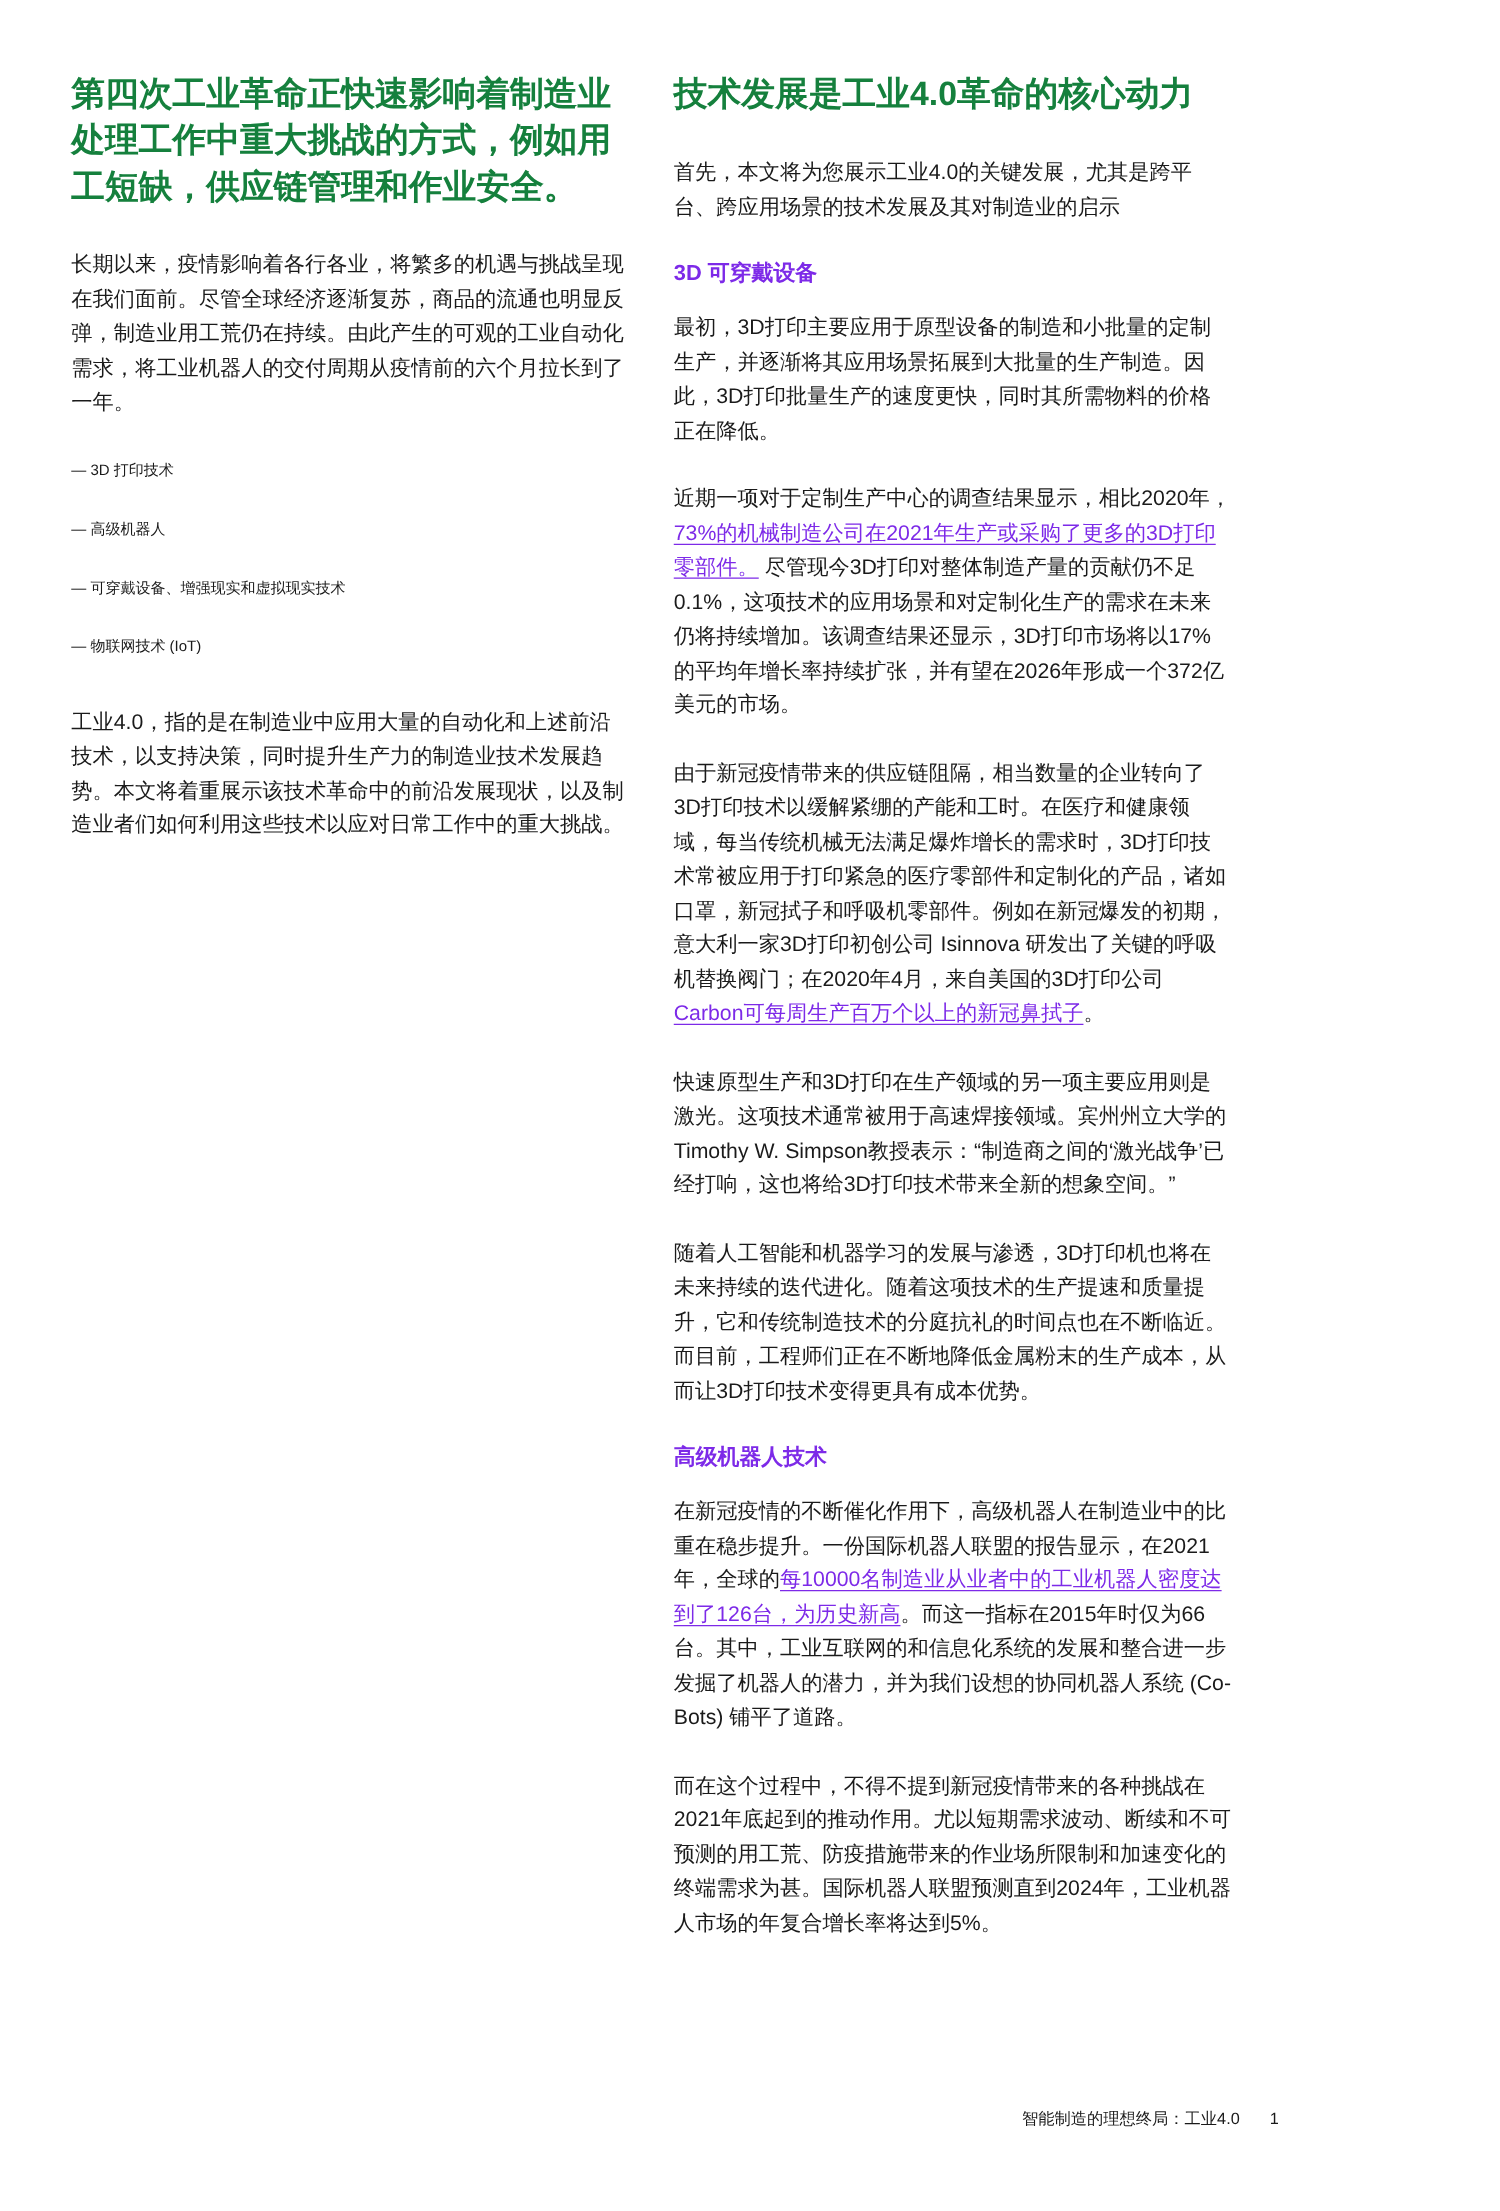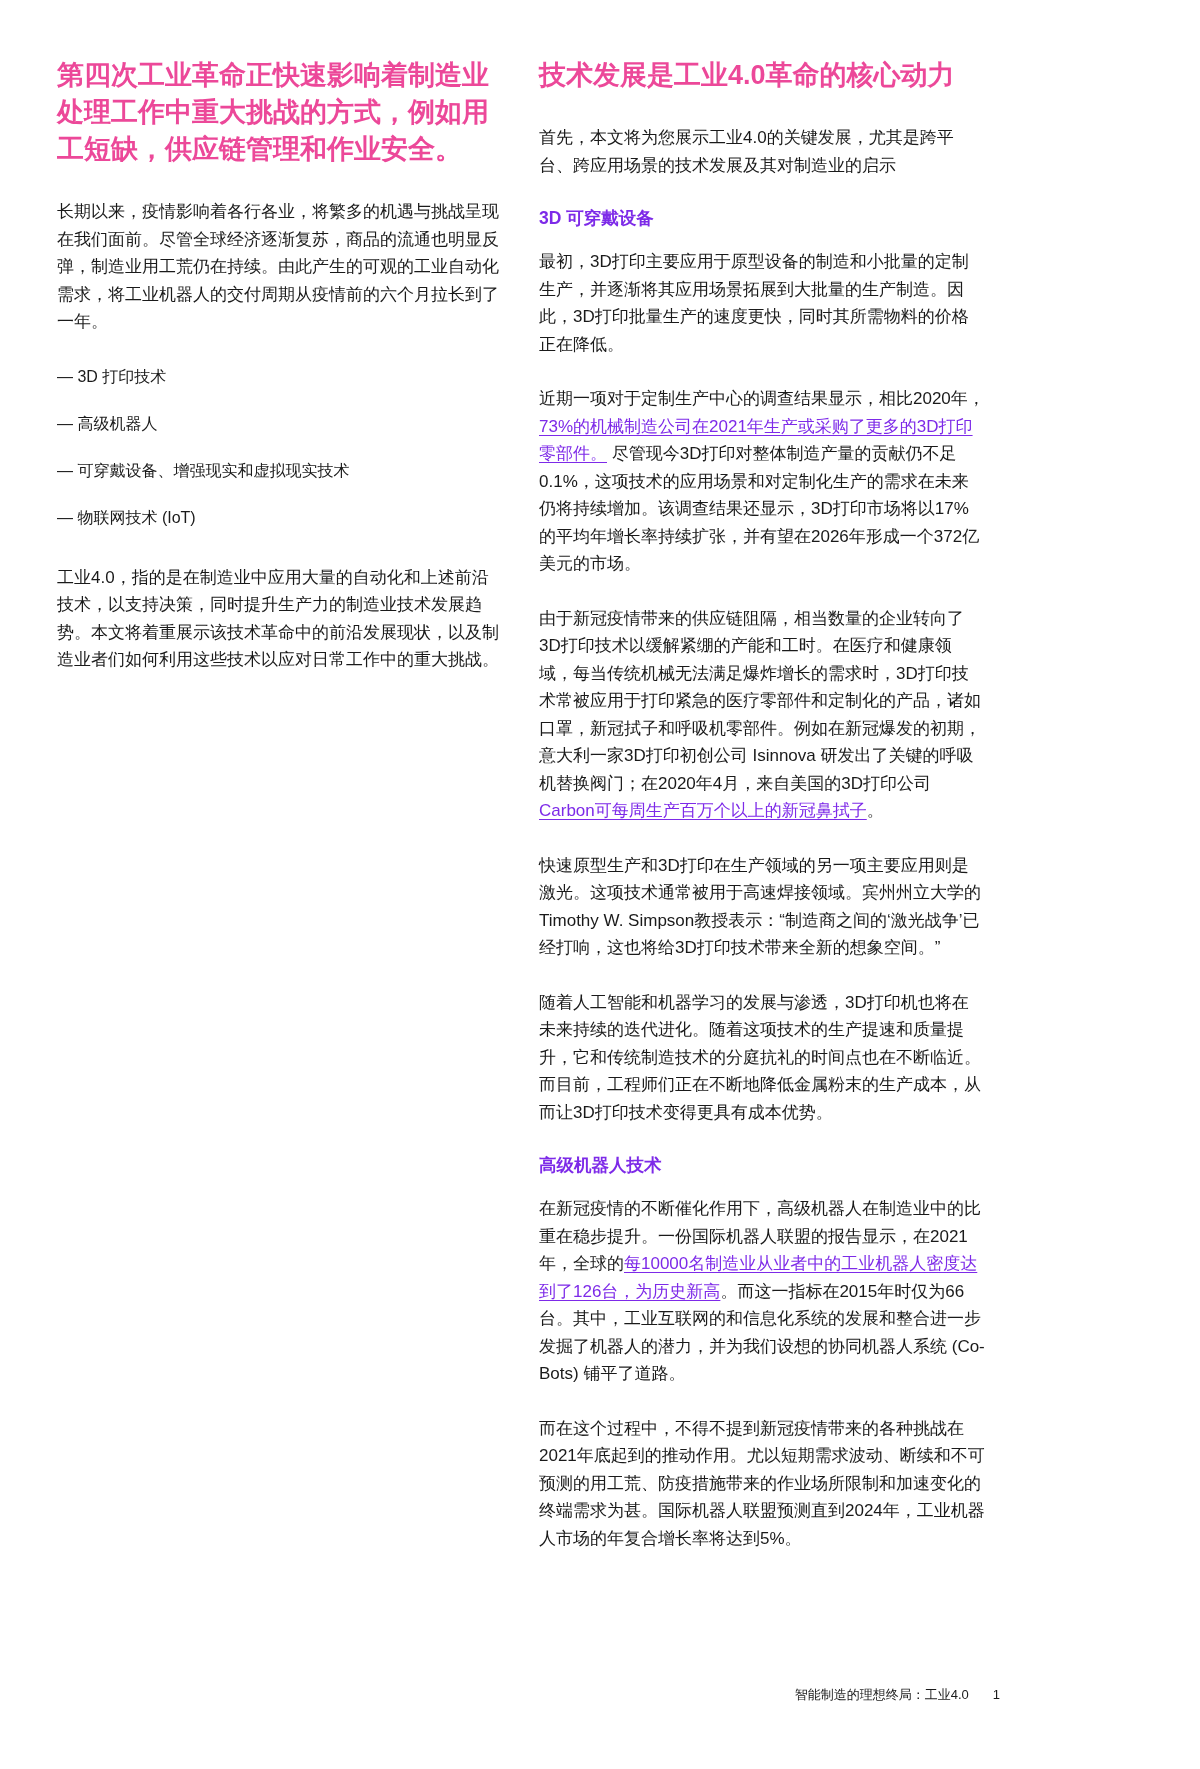--- a/index.html
+++ b/index.html
@@ -13,53 +13,53 @@
     font-family: "Liberation Sans", "DejaVu Sans", sans-serif;
     color: var(--text, #1a1a1a);
     overflow: hidden;
   }
   .columns { display: flex; gap: 36px; }
   .col { width: 446px; flex: none; }
   .headline {
     font-size: 27px;
     line-height: 37px;
     font-weight: 700;
-    color: #ec4899;
+    color: #15803d;
     margin: 0 0 30px 0;
   }
   .body {
     font-size: 17px;
     line-height: 27.5px;
     margin: 0 0 27px 0;
     color: var(--text, #1a1a1a);
     text-align: left;
     word-break: break-word;
   }
   .list { margin: 6px 0 33px 0; }
   .list-item {
-    font-size: 16px;
+    font-size: 12px;
     line-height: 27px;
     margin-bottom: 20px;
   }
   .section-title {
     color: var(--accent, #7d2ae8);
     font-size: 17.5px;
     line-height: 24px;
     font-weight: 700;
     margin: 20px 0 18px 0;
   }
   .inline-link {
     color: var(--accent, #7d2ae8);
     text-decoration: underline;
     text-underline-offset: 3px;
     cursor: pointer;
   }
   .footer {
     position: absolute;
-    right: 200px;
+    right: 177px;
     bottom: 66px;
     display: flex;
     align-items: baseline;
     gap: 24px;
     font-size: 13px;
     line-height: 16px;
     color: #1a1a1a;
   }
 </style>
 </head>

